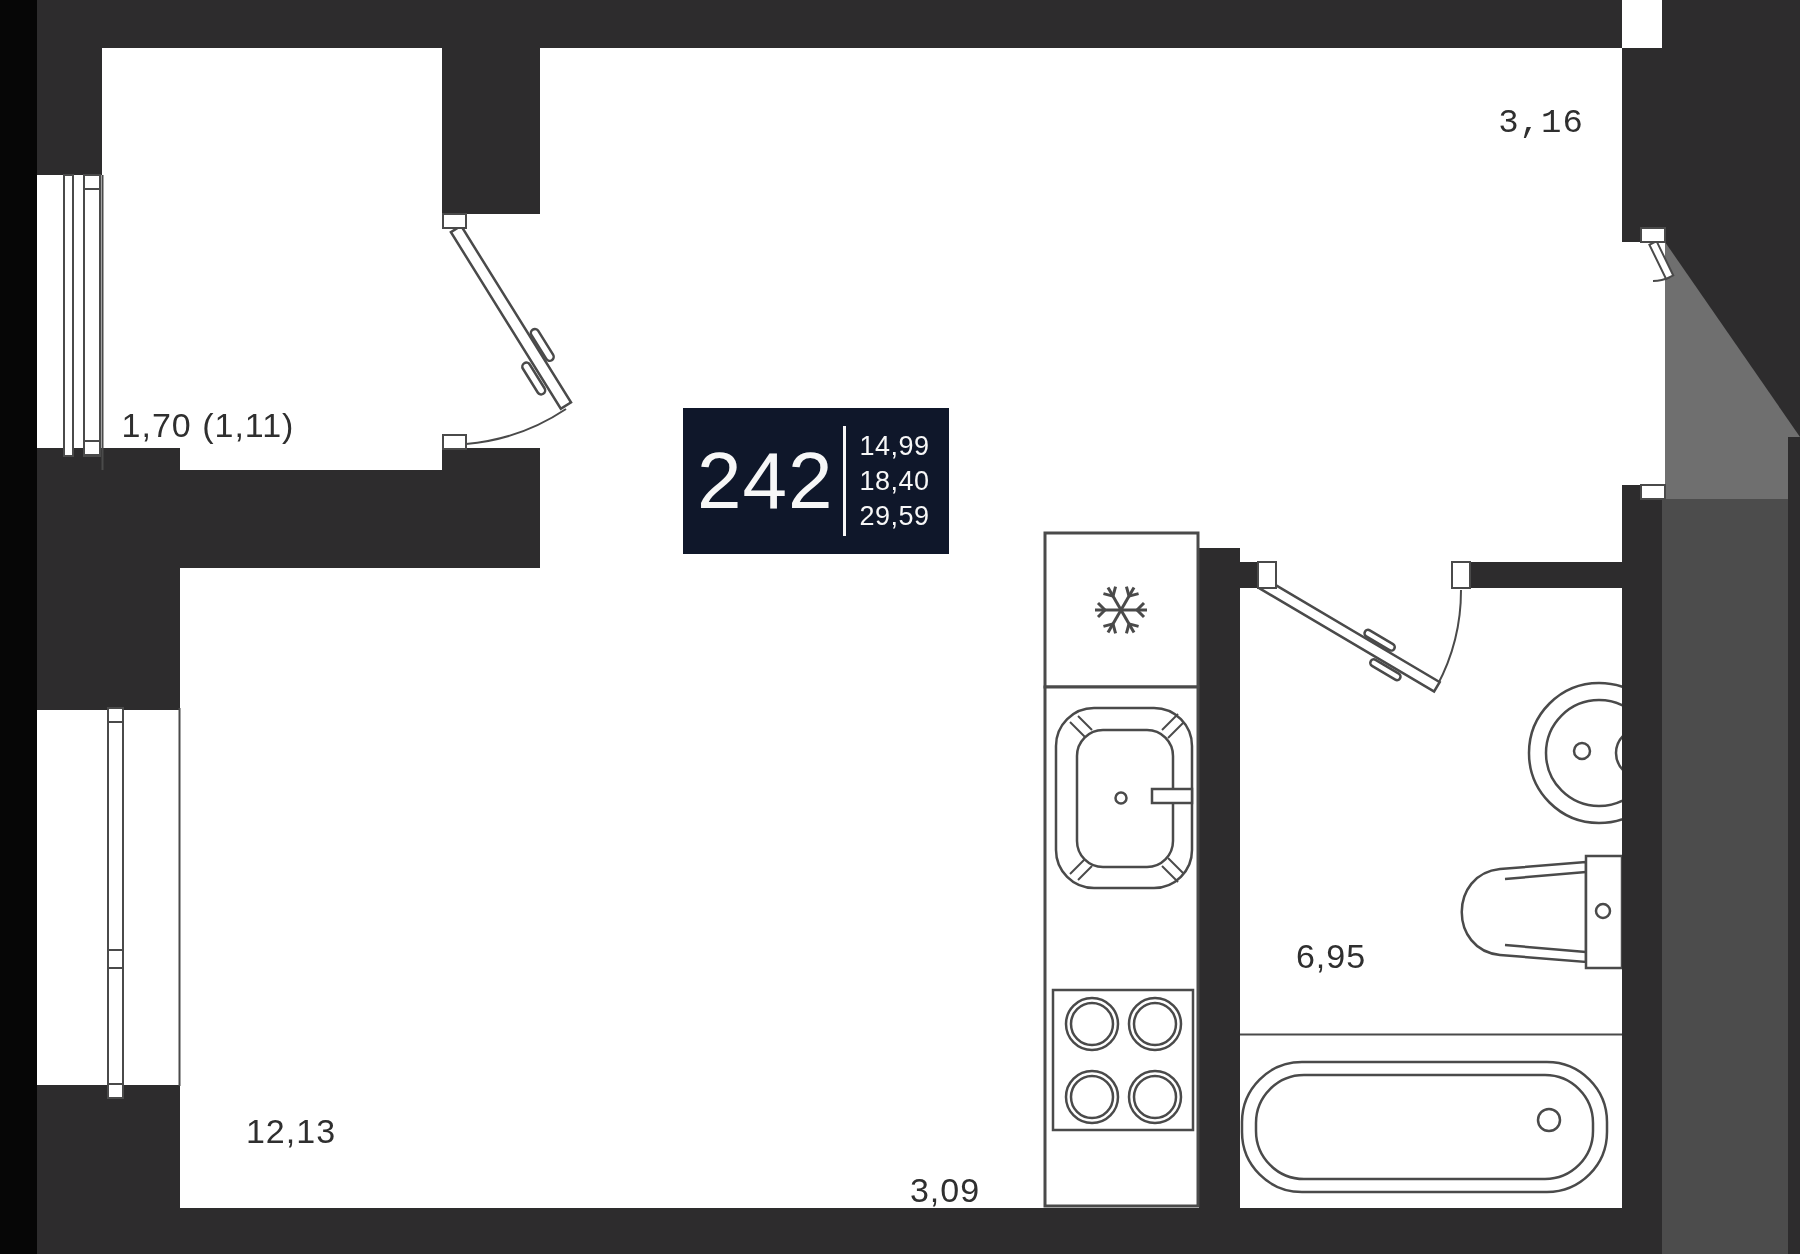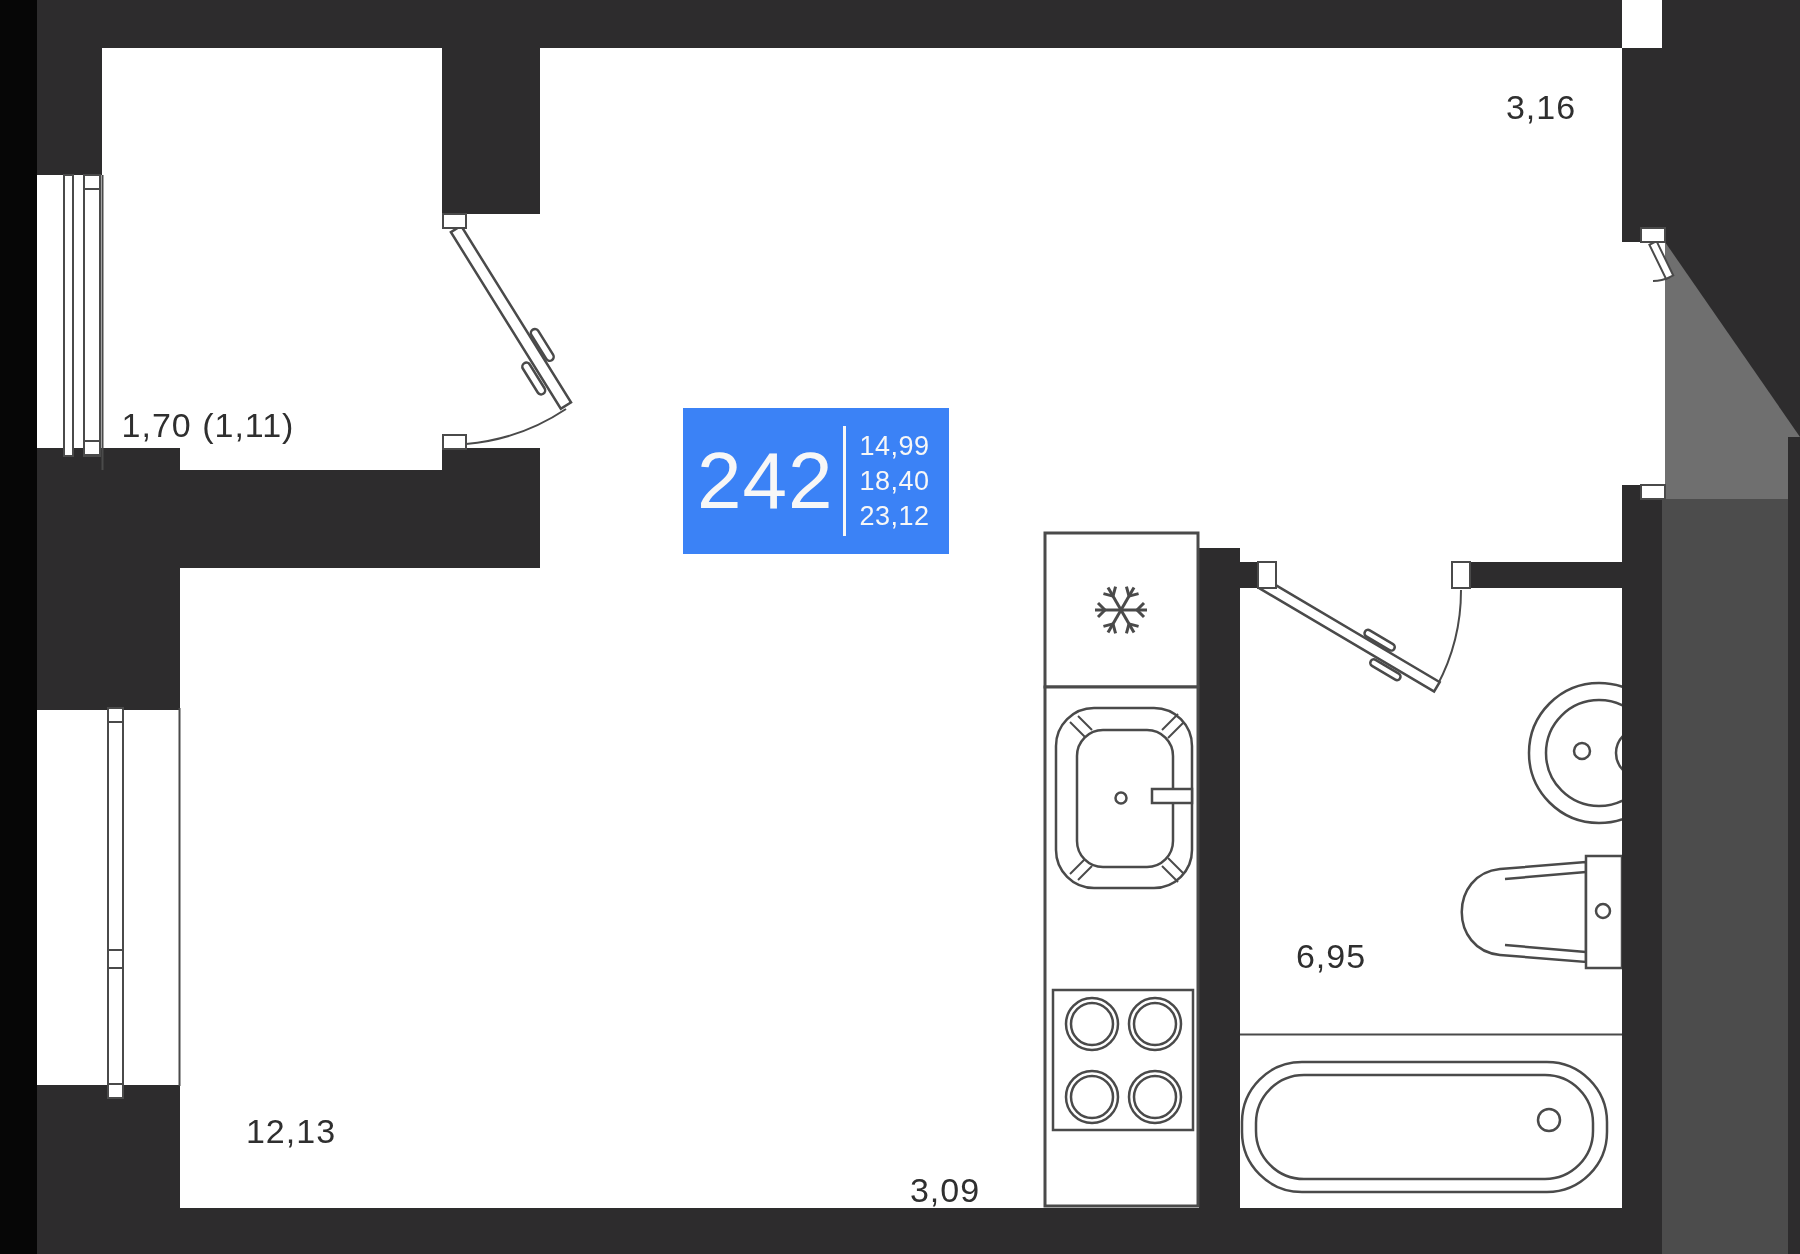--- a/index.html
+++ b/index.html
@@ -9,21 +9,21 @@
   }
   .wall{position:absolute;background:#2d2c2d;z-index:2;}
   .ext{position:absolute;z-index:1;}
   .whitefill{position:absolute;background:#ffffff;z-index:2;}
   .lbl{
     position:absolute;z-index:5;font-size:34px;line-height:34px;color:#2f2f2f;
     text-align:center;letter-spacing:1px;white-space:nowrap;
   }
   svg.overlay{position:absolute;left:0;top:0;z-index:3;}
   .badge{
-    position:absolute;left:683px;top:408px;width:266px;height:146px;background:#3b82f6;
+    position:absolute;left:683px;top:408px;width:266px;height:146px;background:#0f172a;
     z-index:5;display:flex;align-items:center;color:#f7f7f7;
   }
   .badge .num{font-size:80px;line-height:80px;letter-spacing:1px;padding-left:14px;}
   .badge .div{width:3px;height:110px;background:#f7f7f7;margin-left:10px;}
   .badge .areas{display:flex;flex-direction:column;margin-left:13px;font-size:27px;line-height:35px;letter-spacing:0.5px;}
 </style>
 </head>
 <body>
 
 <div class="plan">
@@ -189,28 +189,28 @@
       <path d="M1670,277 A38,38 0 0 1 1653,281" stroke-width="2"></path>
       <g transform="translate(1653,243) rotate(-26)">
         <rect x="-4" y="0" width="8" height="38" fill="#ffffff" stroke-width="2"></rect>
       </g>
       <rect x="1641" y="228" width="24" height="14" fill="#ffffff" stroke-width="2"></rect>
       <rect x="1641" y="485" width="24" height="14" fill="#ffffff" stroke-width="2"></rect>
     </g>
   </svg>
 
   <div class="lbl" style="left:118px;top:408px;width:180px;">1,70 (1,11)</div>
-  <div class="lbl" style="left:1486px;top:90px;width:110px;">3,16</div>
+  <div class="lbl" style="left:1486px;top:106px;width:110px;font-family:Liberation Mono, monospace;">3,16</div>
   <div class="lbl" style="left:228px;top:1114px;width:126px;">12,13</div>
   <div class="lbl" style="left:893px;top:1173px;width:104px;">3,09</div>
   <div class="lbl" style="left:1278px;top:939px;width:106px;">6,95</div>
 
   <div class="badge">
     <div class="num">242</div>
     <div class="div"></div>
     <div class="areas">
       <span>14,99</span>
       <span>18,40</span>
-      <span>23,12</span>
+      <span>29,59</span>
     </div>
   </div>
 
 </div>
 
 </body></html>

